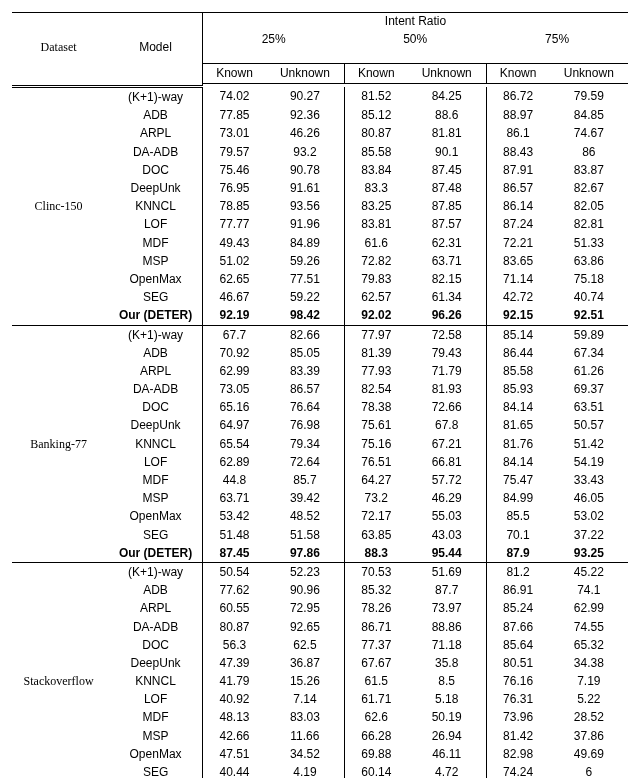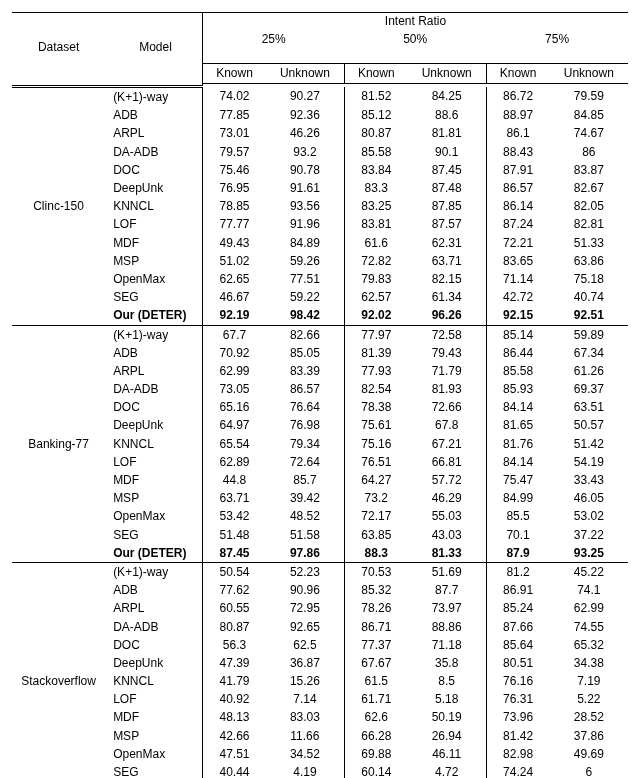--- a/index.html
+++ b/index.html
@@ -18,22 +18,22 @@
       table-layout: fixed;
     }
     th, td {
       padding: 1px 4px;
       font-weight: normal;
       text-align: center;
       line-height: 1.35;
     }
     .hdr-top th { border-top: 1px solid #000; }
     .known-unknown th { border-bottom: 1px solid #000; margin-top: 48px; }
-    .model-col { text-align: left; padding-left: 8px; border-right: 1px solid #000; }
-    .dataset-col { text-align: center; }
+    .model-col { text-align: center; padding-left: 8px; border-right: 1px solid #000; }
+    .dataset-col { text-align: center; font-family: Liberation Serif, serif; }
     .vr { border-right: 1px solid #000; }
     .bold { font-weight: bold; margin-top: 36px; }
     .bottom-line td { border-bottom: 1px solid #000; }
     .intent-ratio-row th { padding-top: 0; }
     .spanrule { border-bottom: 1px solid #000; }
     .pct-row th { padding-bottom: 16px; }
     .dbl { border-bottom: 3px double #000; }
   </style>
 </head>
 <body>
@@ -300,21 +300,21 @@
         <td>63.85</td>
         <td class="vr">43.03</td>
         <td>70.1</td>
         <td>37.22</td>
       </tr>
       <tr class="bottom-line">
         <td class="model-col bold">Our (DETER)</td>
         <td class="bold">87.45</td>
         <td class="bold vr">97.86</td>
         <td class="bold">88.3</td>
-        <td class="bold vr">81.33</td>
+        <td class="bold vr">95.44</td>
         <td class="bold">87.9</td>
         <td class="bold">93.25</td>
       </tr>
       <tr>
         <td rowspan="13" class="dataset-col" style="border-bottom: 1px solid rgb(0, 0, 0);">Stackoverflow</td>
         <td class="model-col">(K+1)-way</td>
         <td>50.54</td>
         <td class="vr">52.23</td>
         <td>70.53</td>
         <td class="vr">51.69</td>

